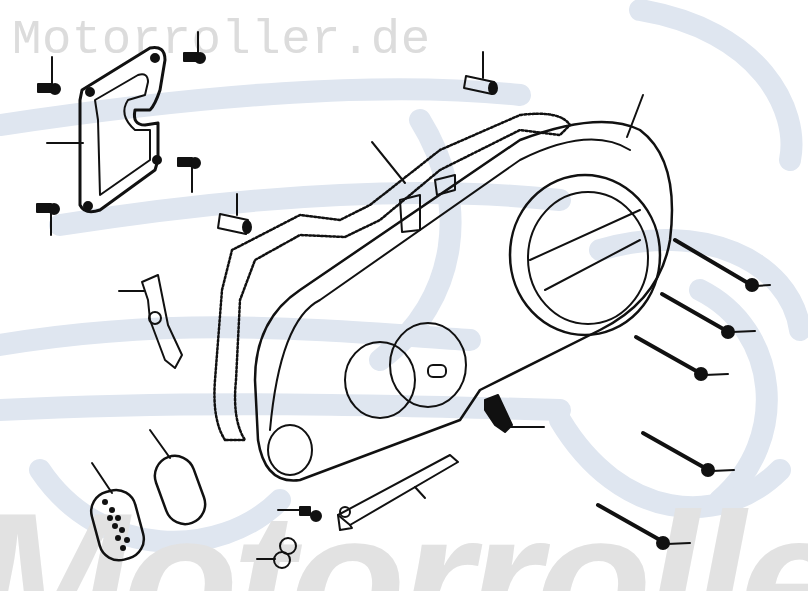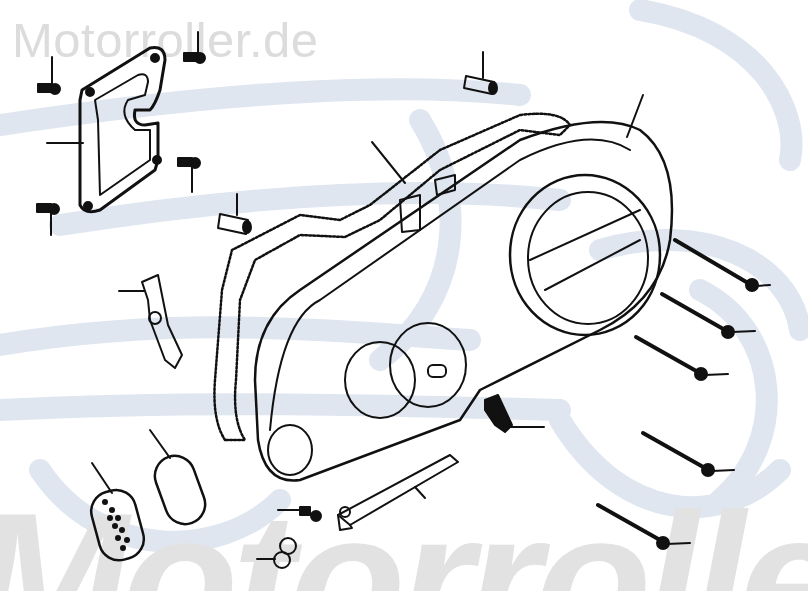--- a/index.html
+++ b/index.html
@@ -1,18 +1,18 @@
 <!DOCTYPE html>
 <html><head>
 <meta charset="utf-8">
 <style>
   html,body{margin:0;padding:0;background:#ffffff;}
   body{width:808px;height:591px;position:relative;overflow:hidden;font-family:"Liberation Sans",sans-serif;}
   .stage{position:absolute;left:0;top:0;width:808px;height:591px;}
-  .wm-top{position:absolute;left:12px;top:12px;font-size:49px;color:#dcdcdc;font-family:Liberation Sans, sans-serif;letter-spacing:0.5px;}
+  .wm-top{position:absolute;left:12px;top:12px;font-size:49px;color:#dcdcdc;font-family:Liberation Mono, monospace;letter-spacing:0.5px;}
   .wm-bottom{position:absolute;left:-30px;top:470px;font-size:190px;font-weight:bold;font-style:italic;color:#e2e2e2;font-family:"Liberation Sans",sans-serif;letter-spacing:-6px;white-space:nowrap;}
   svg{position:absolute;left:0;top:0;}
 </style>
 </head>
 <body>
 
 <div class="stage">
 
   <svg width="808" height="591">
     <g fill="none" stroke="#dfe6f0" stroke-width="22" stroke-linecap="round">

